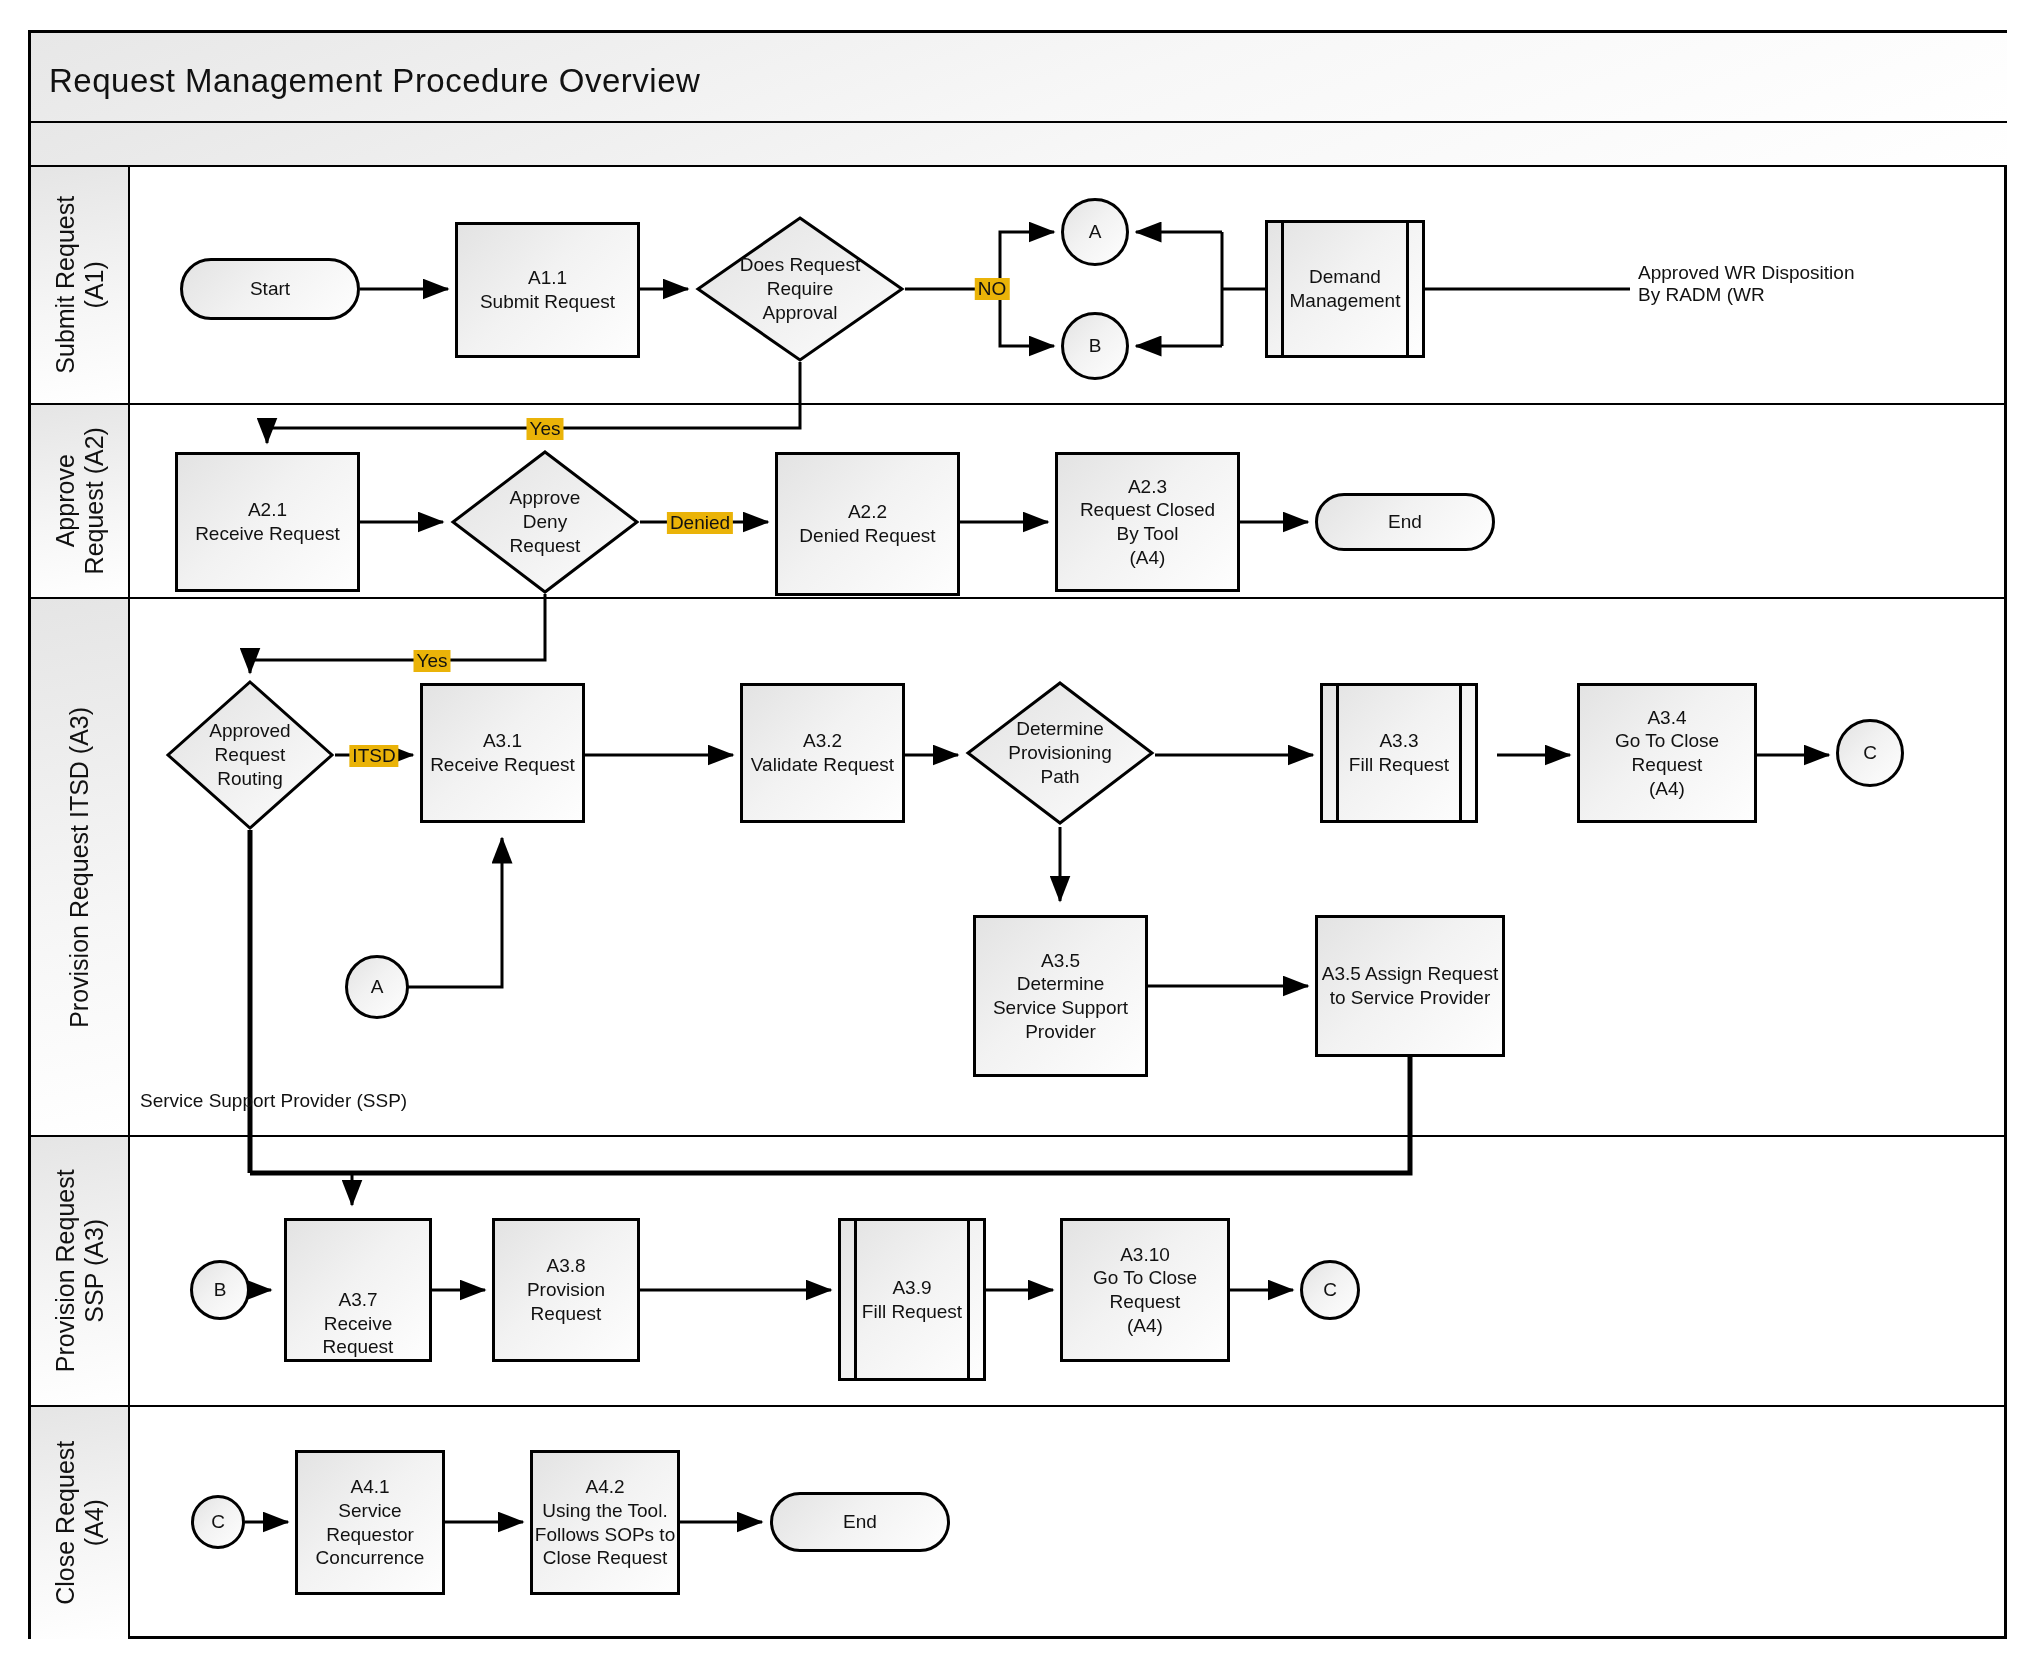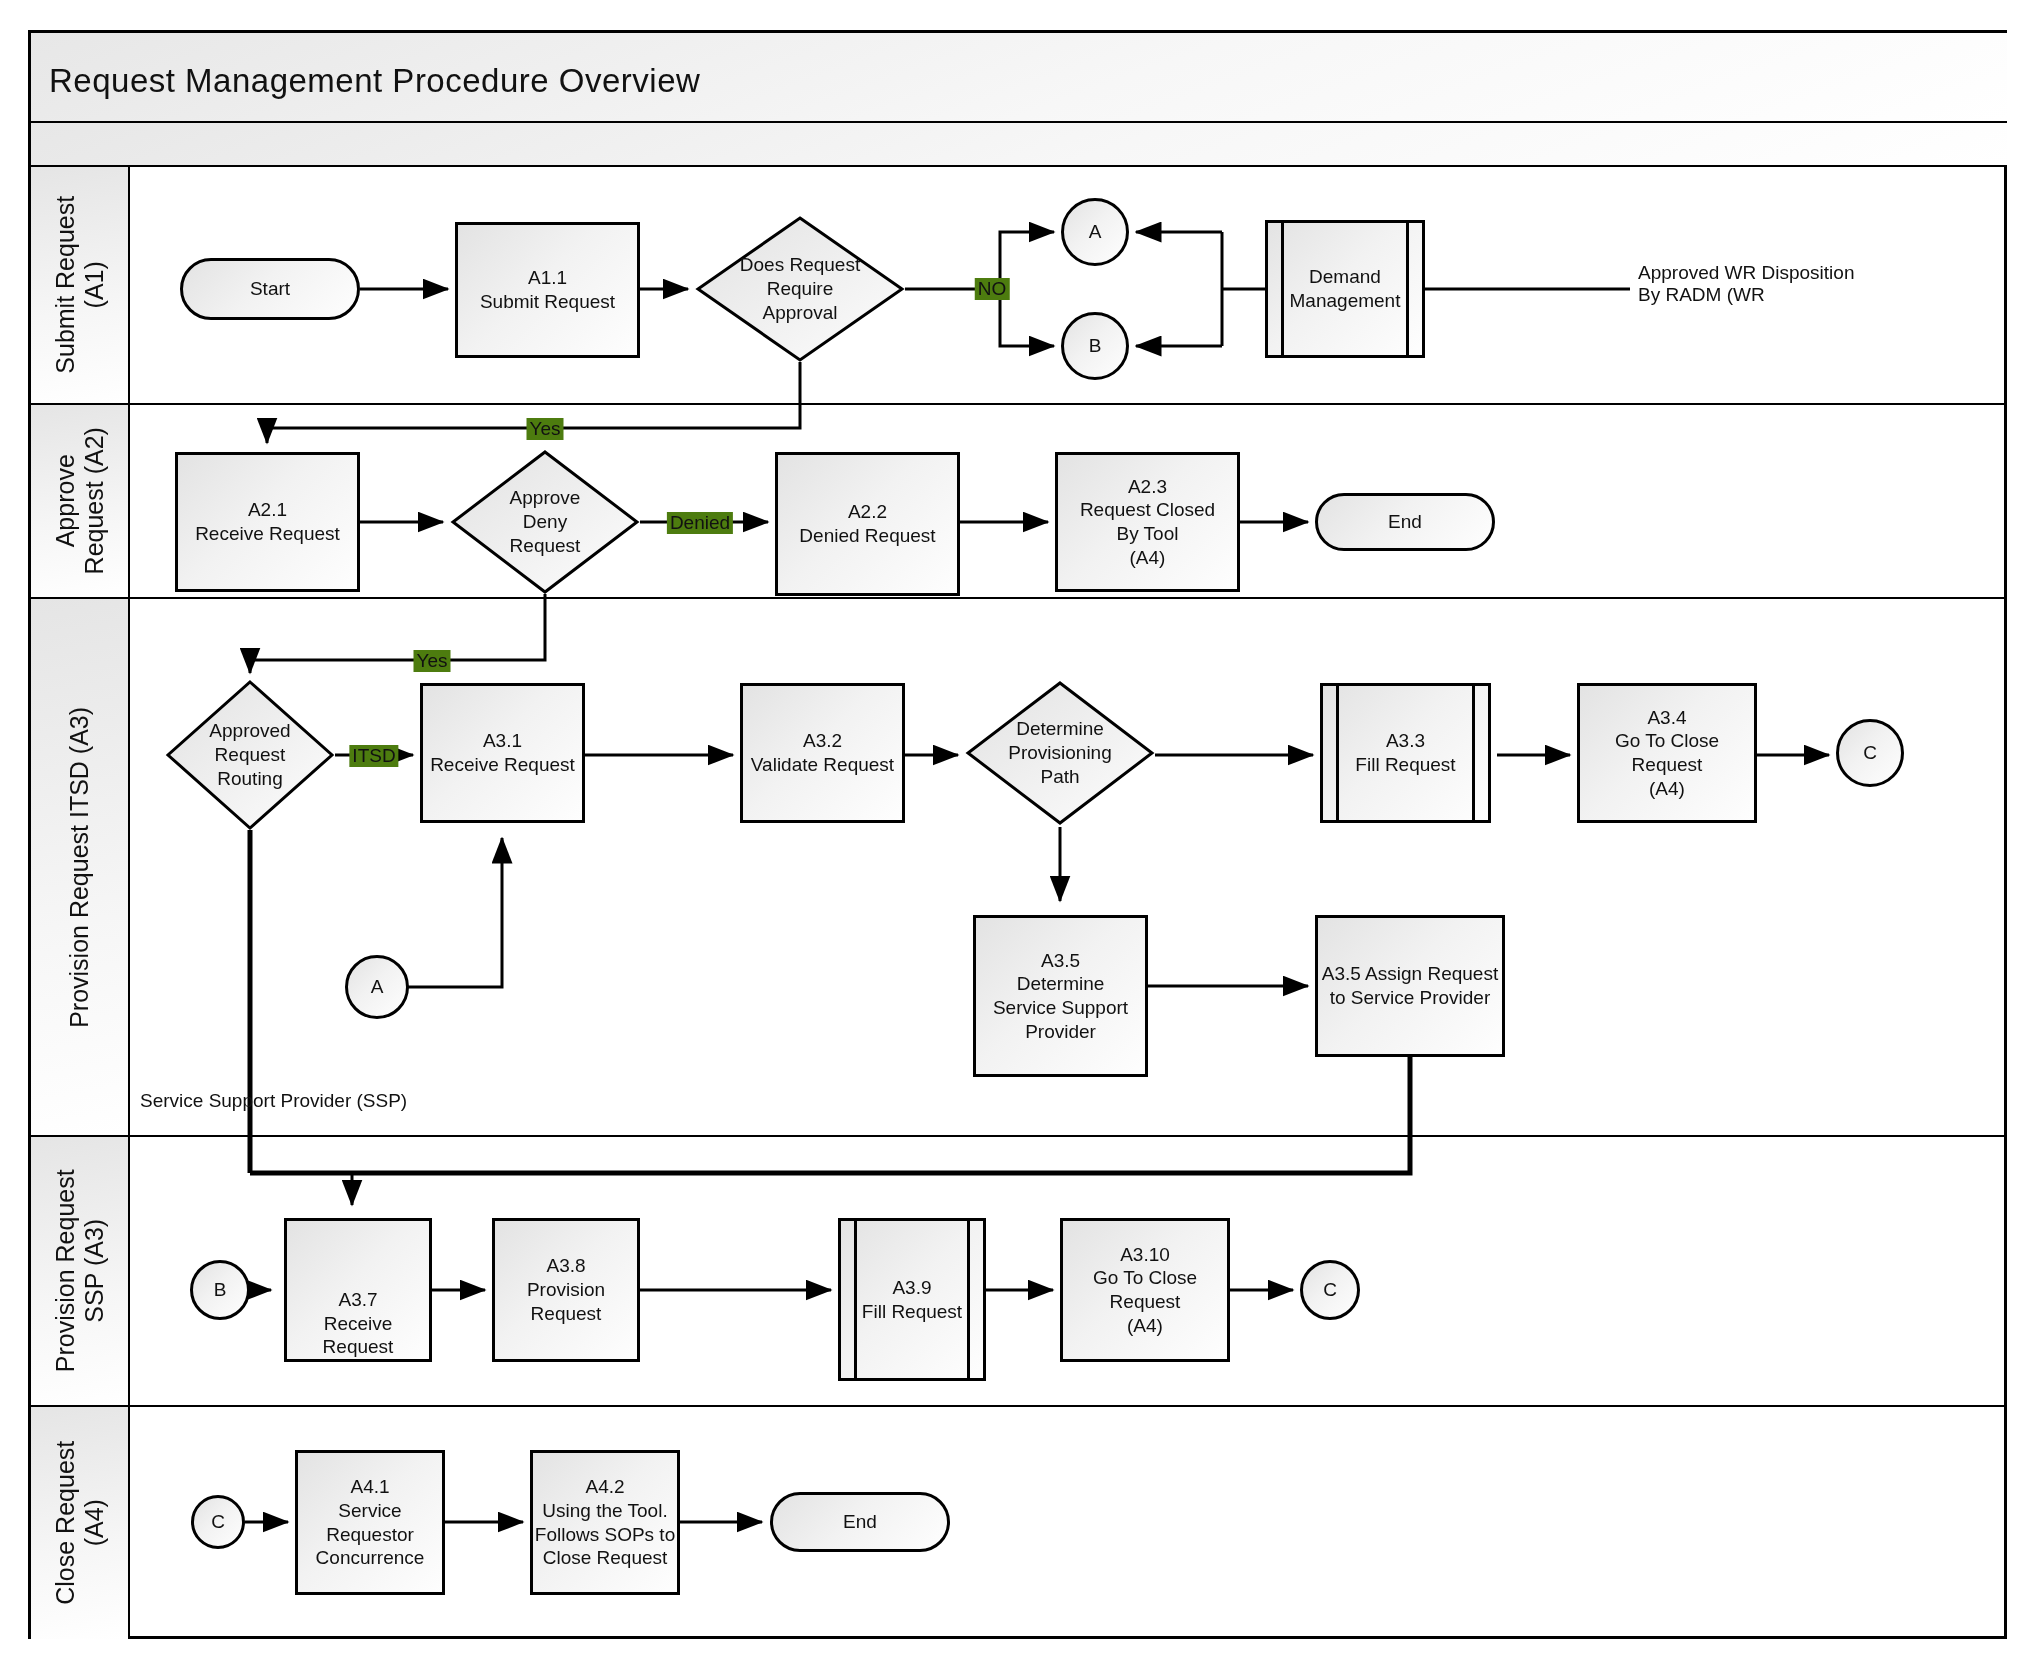--- a/index.html
+++ b/index.html
@@ -15,21 +15,21 @@
   .lane-label{transform:rotate(-90deg);white-space:pre;text-align:center;font-size:25px;line-height:1.15;color:#111;}
   .node{position:absolute;box-sizing:border-box;border:3px solid #000;background:linear-gradient(135deg,#e3e3e3 0%,#f2f2f2 45%,#fefefe 100%);display:flex;align-items:center;justify-content:center;}
   .txt{white-space:pre-line;text-align:center;font-size:19px;line-height:1.25;}
   .stadium{border-radius:40px;}
   .circle{border-radius:50%;}
   .predef::before,.predef::after{content:"";position:absolute;top:0;bottom:0;width:3px;background:#000;}
   .predef::before{left:13px;}
   .predef::after{right:13px;}
   .diamond{position:absolute;}
   .dtxt{position:absolute;inset:0;display:flex;align-items:center;justify-content:center;}
-  .edge-label{position:absolute;transform:translate(-50%,-50%);background:#4d7c0f;padding:0 3px;font-size:19px;}
+  .edge-label{position:absolute;transform:translate(-50%,-50%);background:#eab308;padding:0 3px;font-size:19px;}
   .note{position:absolute;font-size:19px;white-space:pre-line;}
   .note.center{}
   svg.wires{position:absolute;left:0;top:0;pointer-events:none;}
 </style>
 </head>
 <body>
 
 <div class="frame"></div>
 
 <div class="band titlebar">
@@ -207,21 +207,21 @@
           <stop offset="0" stop-color="#e2e2e2"></stop>
           <stop offset="1" stop-color="#fdfdfd"></stop>
         </linearGradient>
       </defs>
     <polygon points="95,2 187,72 95,142 3,72" fill="url(#dg4)" stroke="#000" stroke-width="3"></polygon>
   </svg>
   <span class="txt dtxt">Determine
 Provisioning
 Path</span>
 </div>
-<div class="node predef" style="left:1320px;top:683px;width:171px;height:140px;">
+<div class="node predef" style="left:1320px;top:683px;width:158px;height:140px;">
   <span class="txt">A3.3
 Fill Request</span>
 </div>
 <div class="node" style="left:1577px;top:683px;width:180px;height:140px;">
   <span class="txt">A3.4
 Go To Close
 Request
 (A4)</span>
 </div>
 <div class="node circle" style="left:1836px;top:719px;width:68px;height:68px;">

